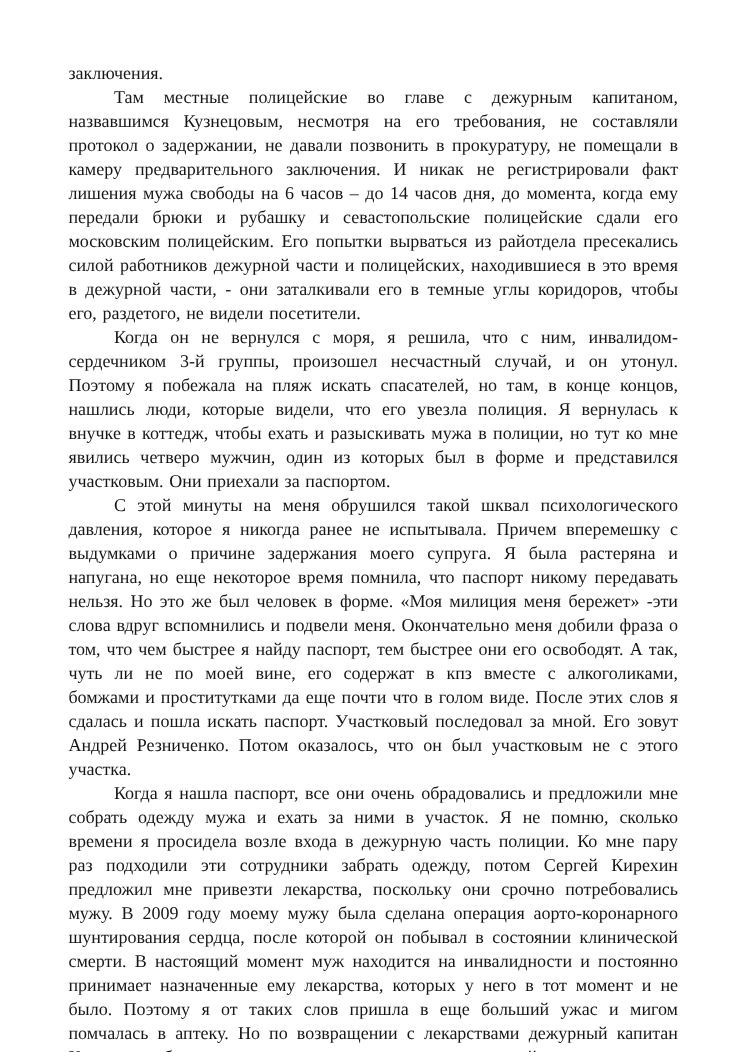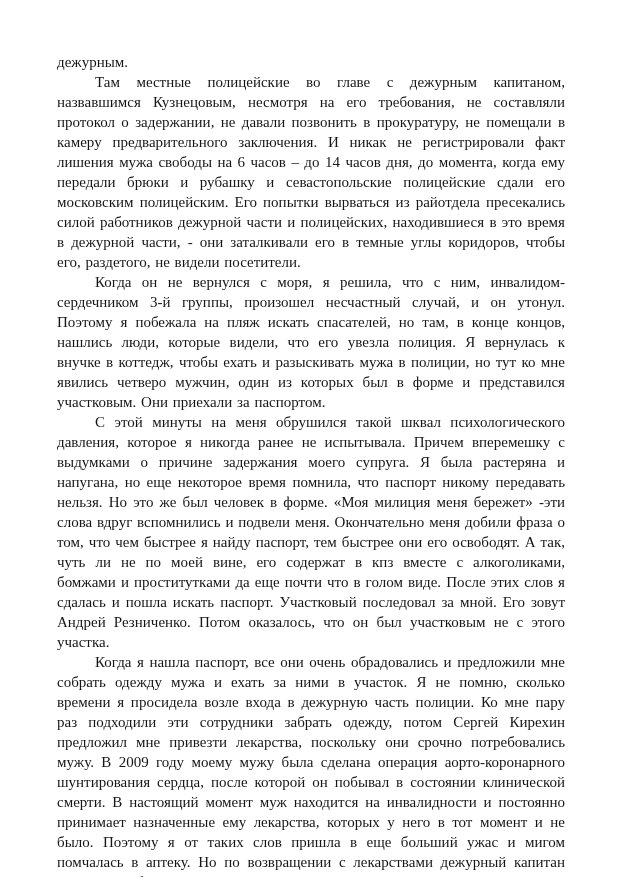--- a/index.html
+++ b/index.html
@@ -29,19 +29,19 @@
     word-spacing: 1px;
   }
   .page p.indented {
     text-indent: 38px;
   }
 </style>
 </head>
 <body>
 
 <div class="page">
-  <p>дежурным.</p>
+  <p>заключения.</p>
   <p class="indented">Там местные полицейские во главе с дежурным капитаном, назвавшимся Кузнецовым, несмотря на его требования, не составляли протокол о задержании, не давали позвонить в прокуратуру, не помещали в камеру предварительного заключения. И никак не регистрировали факт лишения мужа свободы на 6 часов – до 14 часов дня, до момента, когда ему передали брюки и рубашку и севастопольские полицейские сдали его московским полицейским. Его попытки вырваться из райотдела пресекались силой работников дежурной части и полицейских, находившиеся в это время в дежурной части, - они заталкивали его в темные углы коридоров, чтобы его, раздетого, не видели посетители.</p>
   <p class="indented">Когда он не вернулся с моря, я решила, что с ним, инвалидом-сердечником 3-й группы, произошел несчастный случай, и он утонул. Поэтому я побежала на пляж искать спасателей, но там, в конце концов, нашлись люди, которые видели, что его увезла полиция. Я вернулась к внучке в коттедж, чтобы ехать и разыскивать мужа в полиции, но тут ко мне явились четверо мужчин, один из которых был в форме и представился участковым. Они приехали за паспортом.</p>
   <p class="indented">С этой минуты на меня обрушился такой шквал психологического давления, которое я никогда ранее не испытывала. Причем вперемешку с выдумками о причине задержания моего супруга. Я была растеряна и напугана, но еще некоторое время помнила, что паспорт никому передавать нельзя. Но это же был человек в форме. «Моя милиция меня бережет» -эти слова вдруг вспомнились и подвели меня. Окончательно меня добили фраза о том, что чем быстрее я найду паспорт, тем быстрее они его освободят. А так, чуть ли не по моей вине, его содержат в кпз вместе с алкоголиками, бомжами и проститутками да еще почти что в голом виде. После этих слов я сдалась и пошла искать паспорт. Участковый последовал за мной. Его зовут Андрей Резниченко. Потом оказалось, что он был участковым не с этого участка.</p>
   <p class="indented">Когда я нашла паспорт, все они очень обрадовались и предложили мне собрать одежду мужа и ехать за ними в участок. Я не помню, сколько времени я просидела возле входа в дежурную часть полиции. Ко мне пару раз подходили эти сотрудники забрать одежду, потом Сергей Кирехин предложил мне привезти лекарства, поскольку они срочно потребовались мужу. В 2009 году моему мужу была сделана операция аорто-коронарного шунтирования сердца, после которой он побывал в состоянии клинической смерти. В настоящий момент муж находится на инвалидности и постоянно принимает назначенные ему лекарства, которых у него в тот момент и не было. Поэтому я от таких слов пришла в еще больший ужас и мигом помчалась в аптеку. Но по возвращении с лекарствами дежурный капитан Кузнецов объявил, что мужа повезли в следственный комитет города Симферополь. Я несколько раз переспрашивала этого капитана, куда же увезли моего супруга. Никак не могла поверить в такую подлость полиции. И в конце концов задала вопрос: «Вы меня обманываете? «Считайте что да», - был циничный ответ этого дежурного.</p>
 
 </div>
 
 </body></html>

